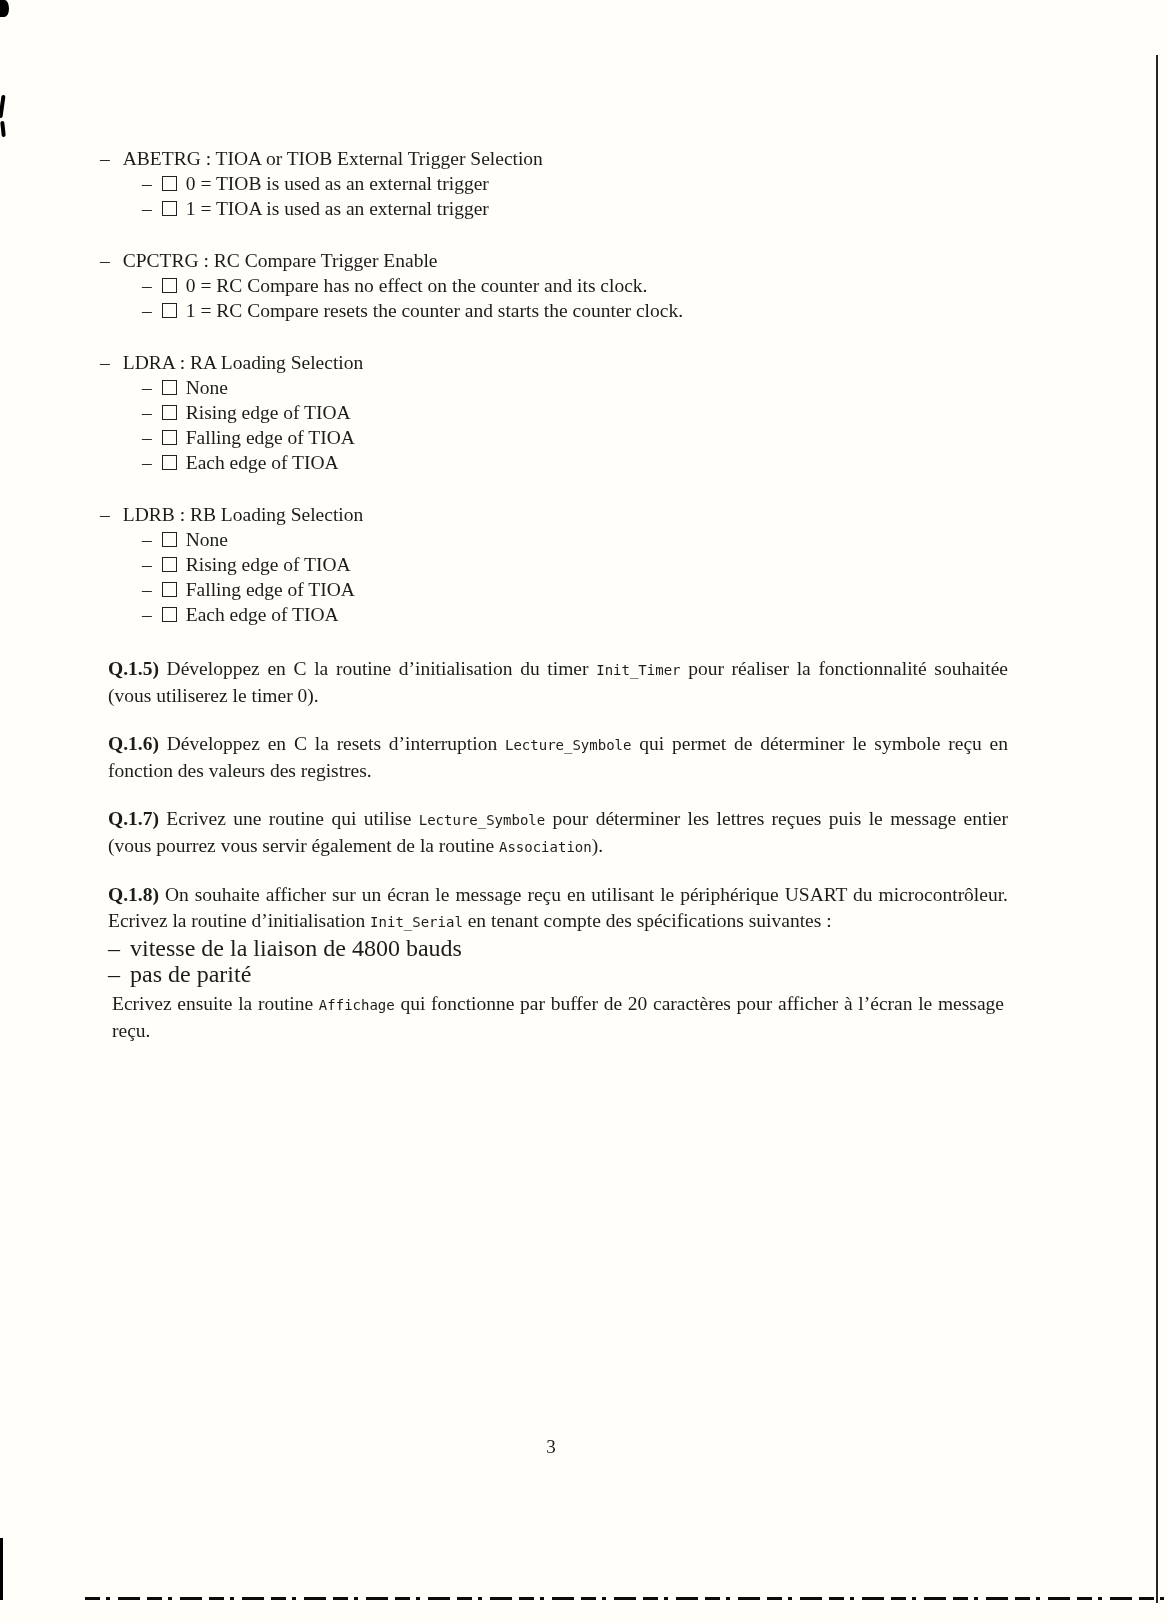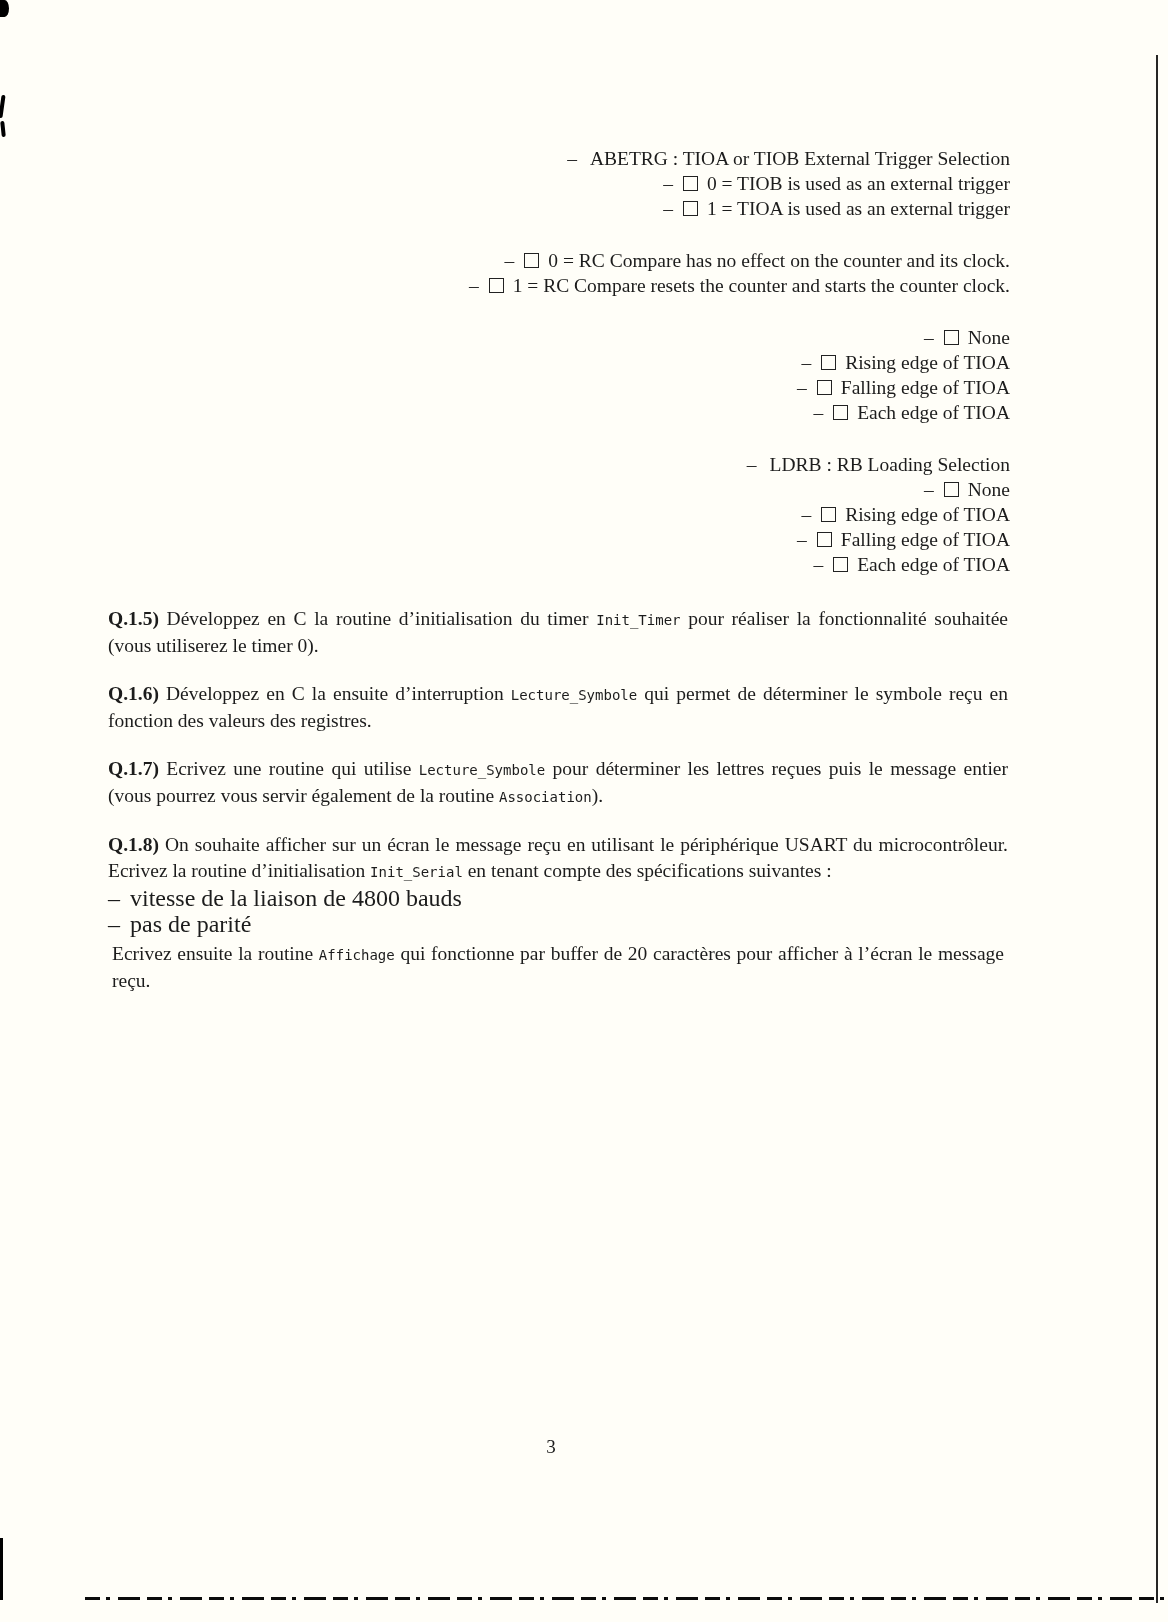--- a/index.html
+++ b/index.html
@@ -7,21 +7,21 @@
     width:1168px; height:1622px;
     background:#fffef8;
     font-family:"Liberation Serif","DejaVu Serif",serif;
     color:#1c1c1c;
     position:relative;
     overflow:hidden;
   }
   .content { position:absolute; left:100px; top:146px; width:910px; }
 
   
-  .section { margin-bottom:27px;text-align:right; }
+  .section { margin-bottom:27px; }
   .row { font-size:19.5px; line-height:25px; white-space:nowrap; }
   .dash { display:inline-block; margin-right:13px; }
   .sub-row { margin-left:42px; }
   .sub-row .dash { margin-right:10px; }
   .checkbox {
     display:inline-block; width:13px; height:13px;
     border:1.6px solid #222; margin-right:9px; vertical-align:-1px;
     background:transparent;
   }
 
@@ -67,40 +67,42 @@
 <div class="dashed-line"></div>
 
 <div class="content">
   <div id="sections">
       <div class="section">
         <div class="row"><span class="dash">–</span><span>ABETRG : TIOA or TIOB External Trigger Selection</span></div>
         <div class="row sub-row"><span class="dash">–</span><span class="checkbox"></span><span>0 = TIOB is used as an external trigger</span></div>
         <div class="row sub-row"><span class="dash">–</span><span class="checkbox"></span><span>1 = TIOA is used as an external trigger</span></div>
       </div>
       <div class="section">
+        <div class="row"><span class="dash">–</span><span>CPCTRG : RC Compare Trigger Enable</span></div>
         <div class="row sub-row"><span class="dash">–</span><span class="checkbox"></span><span>0 = RC Compare has no effect on the counter and its clock.</span></div>
         <div class="row sub-row"><span class="dash">–</span><span class="checkbox"></span><span>1 = RC Compare resets the counter and starts the counter clock.</span></div>
       </div>
       <div class="section">
+        <div class="row"><span class="dash">–</span><span>LDRA : RA Loading Selection</span></div>
         <div class="row sub-row"><span class="dash">–</span><span class="checkbox"></span><span>None</span></div>
         <div class="row sub-row"><span class="dash">–</span><span class="checkbox"></span><span>Rising edge of TIOA</span></div>
         <div class="row sub-row"><span class="dash">–</span><span class="checkbox"></span><span>Falling edge of TIOA</span></div>
         <div class="row sub-row"><span class="dash">–</span><span class="checkbox"></span><span>Each edge of TIOA</span></div>
       </div>
       <div class="section">
         <div class="row"><span class="dash">–</span><span>LDRB : RB Loading Selection</span></div>
         <div class="row sub-row"><span class="dash">–</span><span class="checkbox"></span><span>None</span></div>
         <div class="row sub-row"><span class="dash">–</span><span class="checkbox"></span><span>Rising edge of TIOA</span></div>
         <div class="row sub-row"><span class="dash">–</span><span class="checkbox"></span><span>Falling edge of TIOA</span></div>
         <div class="row sub-row"><span class="dash">–</span><span class="checkbox"></span><span>Each edge of TIOA</span></div>
       </div>
     </div>
   <div id="questions" class="questions">
       <p class="question"><strong class="qid">Q.1.5)</strong><span class="plain"> Développez en C la routine d’initialisation du timer </span><span class="code">Init_Timer</span><span class="plain"> pour réaliser la fonctionnalité souhaitée (vous utiliserez le timer 0).</span></p>
-      <p class="question"><strong class="qid">Q.1.6)</strong><span class="plain"> Développez en C la ensuite d’interruption </span><span class="code">Lecture_Symbole</span><span class="plain"> qui permet de déterminer le symbole reçu en fonction des valeurs des registres.</span></p>
+      <p class="question"><strong class="qid">Q.1.6)</strong><span class="plain"> Développez en C la resets d’interruption </span><span class="code">Lecture_Symbole</span><span class="plain"> qui permet de déterminer le symbole reçu en fonction des valeurs des registres.</span></p>
       <p class="question"><strong class="qid">Q.1.7)</strong><span class="plain"> Ecrivez une routine qui utilise </span><span class="code">Lecture_Symbole</span><span class="plain"> pour déterminer les lettres reçues puis le message entier (vous pourrez vous servir également de la routine </span><span class="code">Association</span><span class="plain">).</span></p>
       <p class="question last"><strong class="qid">Q.1.8)</strong><span class="plain"> On souhaite afficher sur un écran le message reçu en utilisant le périphérique USART du microcontrôleur. Ecrivez la routine d’initialisation </span><span class="code">Init_Serial</span><span class="plain"> en tenant compte des spécifications suivantes :</span></p>
       <div class="spec-line"><span class="dash">–</span><span>vitesse de la liaison de 4800 bauds</span></div>
       <div class="spec-line"><span class="dash">–</span><span>pas de parité</span></div>
       <p class="question post last"><span class="plain">Ecrivez ensuite la routine </span><span class="code">Affichage</span><span class="plain"> qui fonctionne par buffer de 20 caractères pour afficher à l’écran le message reçu.</span></p>
     </div>
 </div>
 
 <div class="pagenum">3</div>
 

